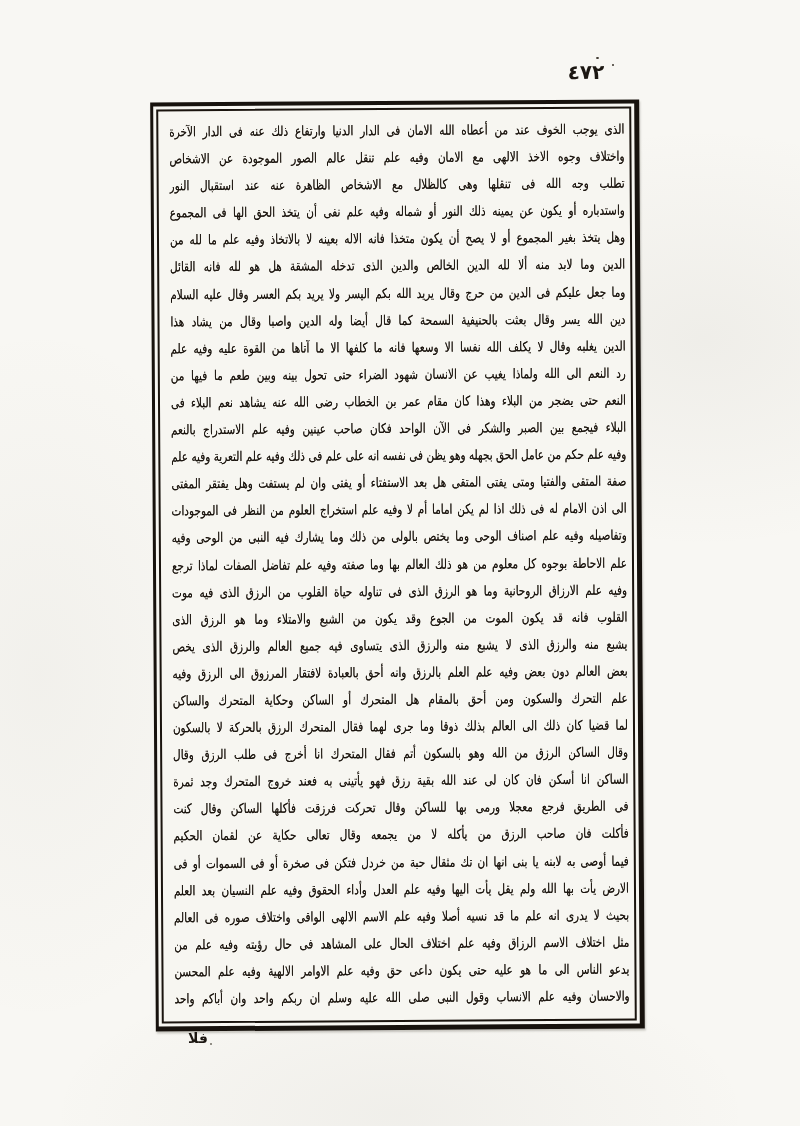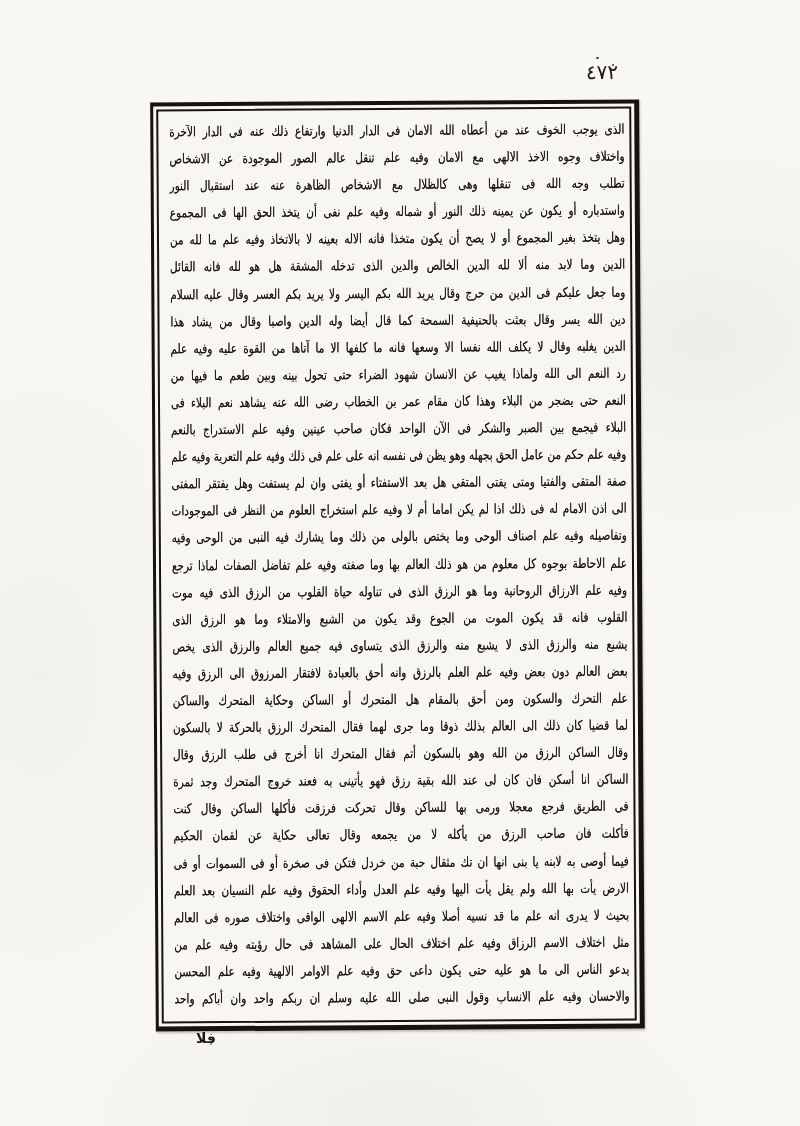--- a/index.html
+++ b/index.html
@@ -20,25 +20,25 @@
     inset: 0;
     pointer-events: none;
     background:
       radial-gradient(ellipse 420px 300px at 88% 30%, rgba(120,115,100,0.07), rgba(0,0,0,0) 70%),
       radial-gradient(ellipse 300px 500px at 5% 60%, rgba(120,115,100,0.05), rgba(0,0,0,0) 70%),
       radial-gradient(ellipse 500px 220px at 50% 99%, rgba(110,105,92,0.06), rgba(0,0,0,0) 70%);
   }
   .folio {
     position: absolute;
     top: 60px;
-    left: 580px;
+    left: 564px;
     width: 44px;
     text-align: center;
     font-size: 20px;
-    font-weight: normal;
+    font-weight: bold;
     color: #1c1712;
     letter-spacing: 1px;
     transform: rotate(-1deg);
   }
   .frame {
     position: absolute;
     top: 101px;
     left: 153px;
     width: 489px;
     height: 929px;
@@ -77,21 +77,21 @@
   
   .text-line::after {
     content: "";
     display: inline-block;
     width: 100%;
     height: 0;
   }
   .catchword {
     position: absolute;
     top: 1030px;
-    left: 196px;
+    left: 188px;
     font-size: 14px;
     font-weight: bold;
     color: #1c1712;
   }
   .speck {
     position: absolute;
     background: #3a332a;
     border-radius: 50%;
   }
   .speck.s1 { top: 57px;  left: 596px; width: 3px; height: 2px; }

